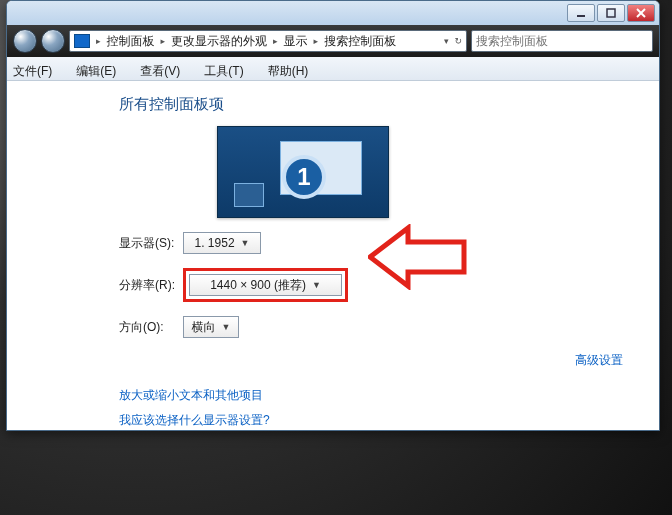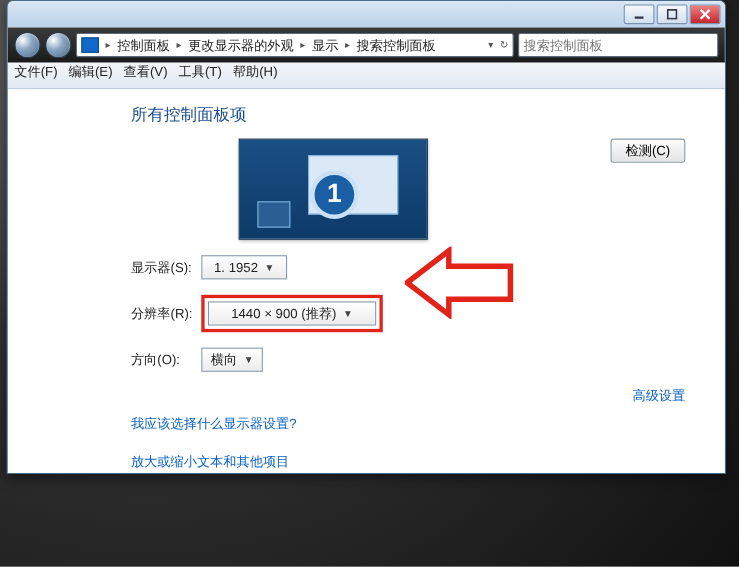--- a/index.html
+++ b/index.html
@@ -22,21 +22,21 @@
     height: 32px; background: linear-gradient(#3a3a3a,#1a1a1a); display:flex; align-items:center; padding: 0 6px; gap: 4px;
     color:#fff; font-size:12px;
   }
   .navround { width:24px; height:24px; border-radius:50%; background: radial-gradient(circle at 30% 30%, #fff, #8aa6c2 40%, #496987 100%); border:1px solid #2a3a4a; box-shadow: inset 0 1px 2px #fff8; }
   .addr { flex:1; height:22px; background:#fff; border:1px solid #5a6a7a; border-radius:2px; display:flex; align-items:center; color:#222; padding:0 4px; gap:6px; overflow:hidden; }
   .addr .cpicon { width:16px; height:14px; background:#1168c9; border:1px solid #0a4a8a; }
   .addr .crumb { white-space:nowrap; }
   .addr .sep { color:#555; font-size:9px; }
   .searchbox { width:182px; height:22px; background:#fff; border:1px solid #5a6a7a; border-radius:2px; display:flex; align-items:center; color:#888; padding:0 4px; }
   .searchbox input { border:0; outline:0; width:100%; font-size:12px; color:#333; }
-  .menubar { height:24px; background: linear-gradient(#f2f6fb,#e1e9f2); border-bottom:1px solid #c0ccd9; display:flex; align-items:flex-start; padding:0 6px; gap:10px; font-size:12px; color:#222; }
+  .menubar { height:24px; background: linear-gradient(#f2f6fb,#e1e9f2); border-bottom:1px solid #c0ccd9; display:flex; align-items:flex-end; padding:0 6px; gap:24px; font-size:12px; color:#222; }
   .content { padding: 14px 0 0 0; font-size:12px; color:#222; }
   .heading { color:#1a4e8a; font-size:15px; margin: 0 0 12px 112px; }
   .previewrow { display:flex; align-items:flex-start; }
   .previewbox { margin-left: 210px; width:172px; height:92px; background: linear-gradient(#1a4f85,#0d3a68); border:1px solid #0a2c4a; display:flex; align-items:center; justify-content:center; position:relative; box-shadow: 0 1px 3px rgba(0,0,0,.3); }
   .mon { width:30px; height:24px; background:#2b5f93; border:1px solid #7cb1e0; position:absolute; left:16px; bottom:10px; }
   .mon2 { width:82px; height:54px; background:#dbe9f6; border:1px solid #7cb1e0; position:absolute; right:26px; top:14px; }
   .centerball { position:absolute; width:44px; height:44px; border:4px solid #c9e0f6; border-radius:50%; background:#1a5fa3; color:#fff; font-size:24px; font-weight:bold; display:flex; align-items:center; justify-content:center; left:64px; top:28px; }
   .sidebtns { margin-left:auto; margin-right:36px; display:flex; flex-direction:column; gap:6px; }
   .winbtn { min-width:68px; height:22px; border:1px solid #8a99aa; background:linear-gradient(#fdfdfd,#e3e3e3); border-radius:3px; font-size:12px; padding:0 8px; cursor:pointer; }
   .formrow { display:flex; align-items:center; margin: 14px 16px 0 112px; font-size:12px; }
@@ -114,21 +114,20 @@
     <div class="content">
       <div class="heading">所有控制面板项</div>
 
       <div class="previewrow">
         <div class="previewbox">
           <div class="mon"></div>
           <div class="mon2"></div>
           <div class="centerball">1</div>
         </div>
         <div class="sidebtns">
-          <button class="winbtn">检测(C)</button>
         </div>
       </div>
 
       <div class="formrow">
         <span class="lbl">显示器(S):</span>
         <div class="sel small">
           <span>1. 1952</span>
           <span class="caret">▼</span>
         </div>
       </div>
@@ -146,22 +145,22 @@
       <div class="formrow">
         <span class="lbl">方向(O):</span>
         <div class="sel xsm">
           <span>横向</span>
           <span class="caret">▼</span>
         </div>
       </div>
 
       <div class="advanced"><a class="link">高级设置</a></div>
 
+      <div class="linkrow" style="margin-top:18px"><a class="link">放大或缩小文本和其他项目</a></div>
       <div class="linkrow"><a class="link">我应该选择什么显示器设置?</a></div>
-      <div class="linkrow" style="margin-top:18px"><a class="link">放大或缩小文本和其他项目</a></div>
 
     </div>
   </div>
 
   <div class="arrow">
     <svg viewBox="0 0 100 66">
       <polygon points="2,33 40,4 40,18 96,18 96,48 40,48 40,62" fill="none" stroke="#e2231a" stroke-width="5" stroke-linejoin="miter"></polygon>
     </svg>
   </div>
 </div>

